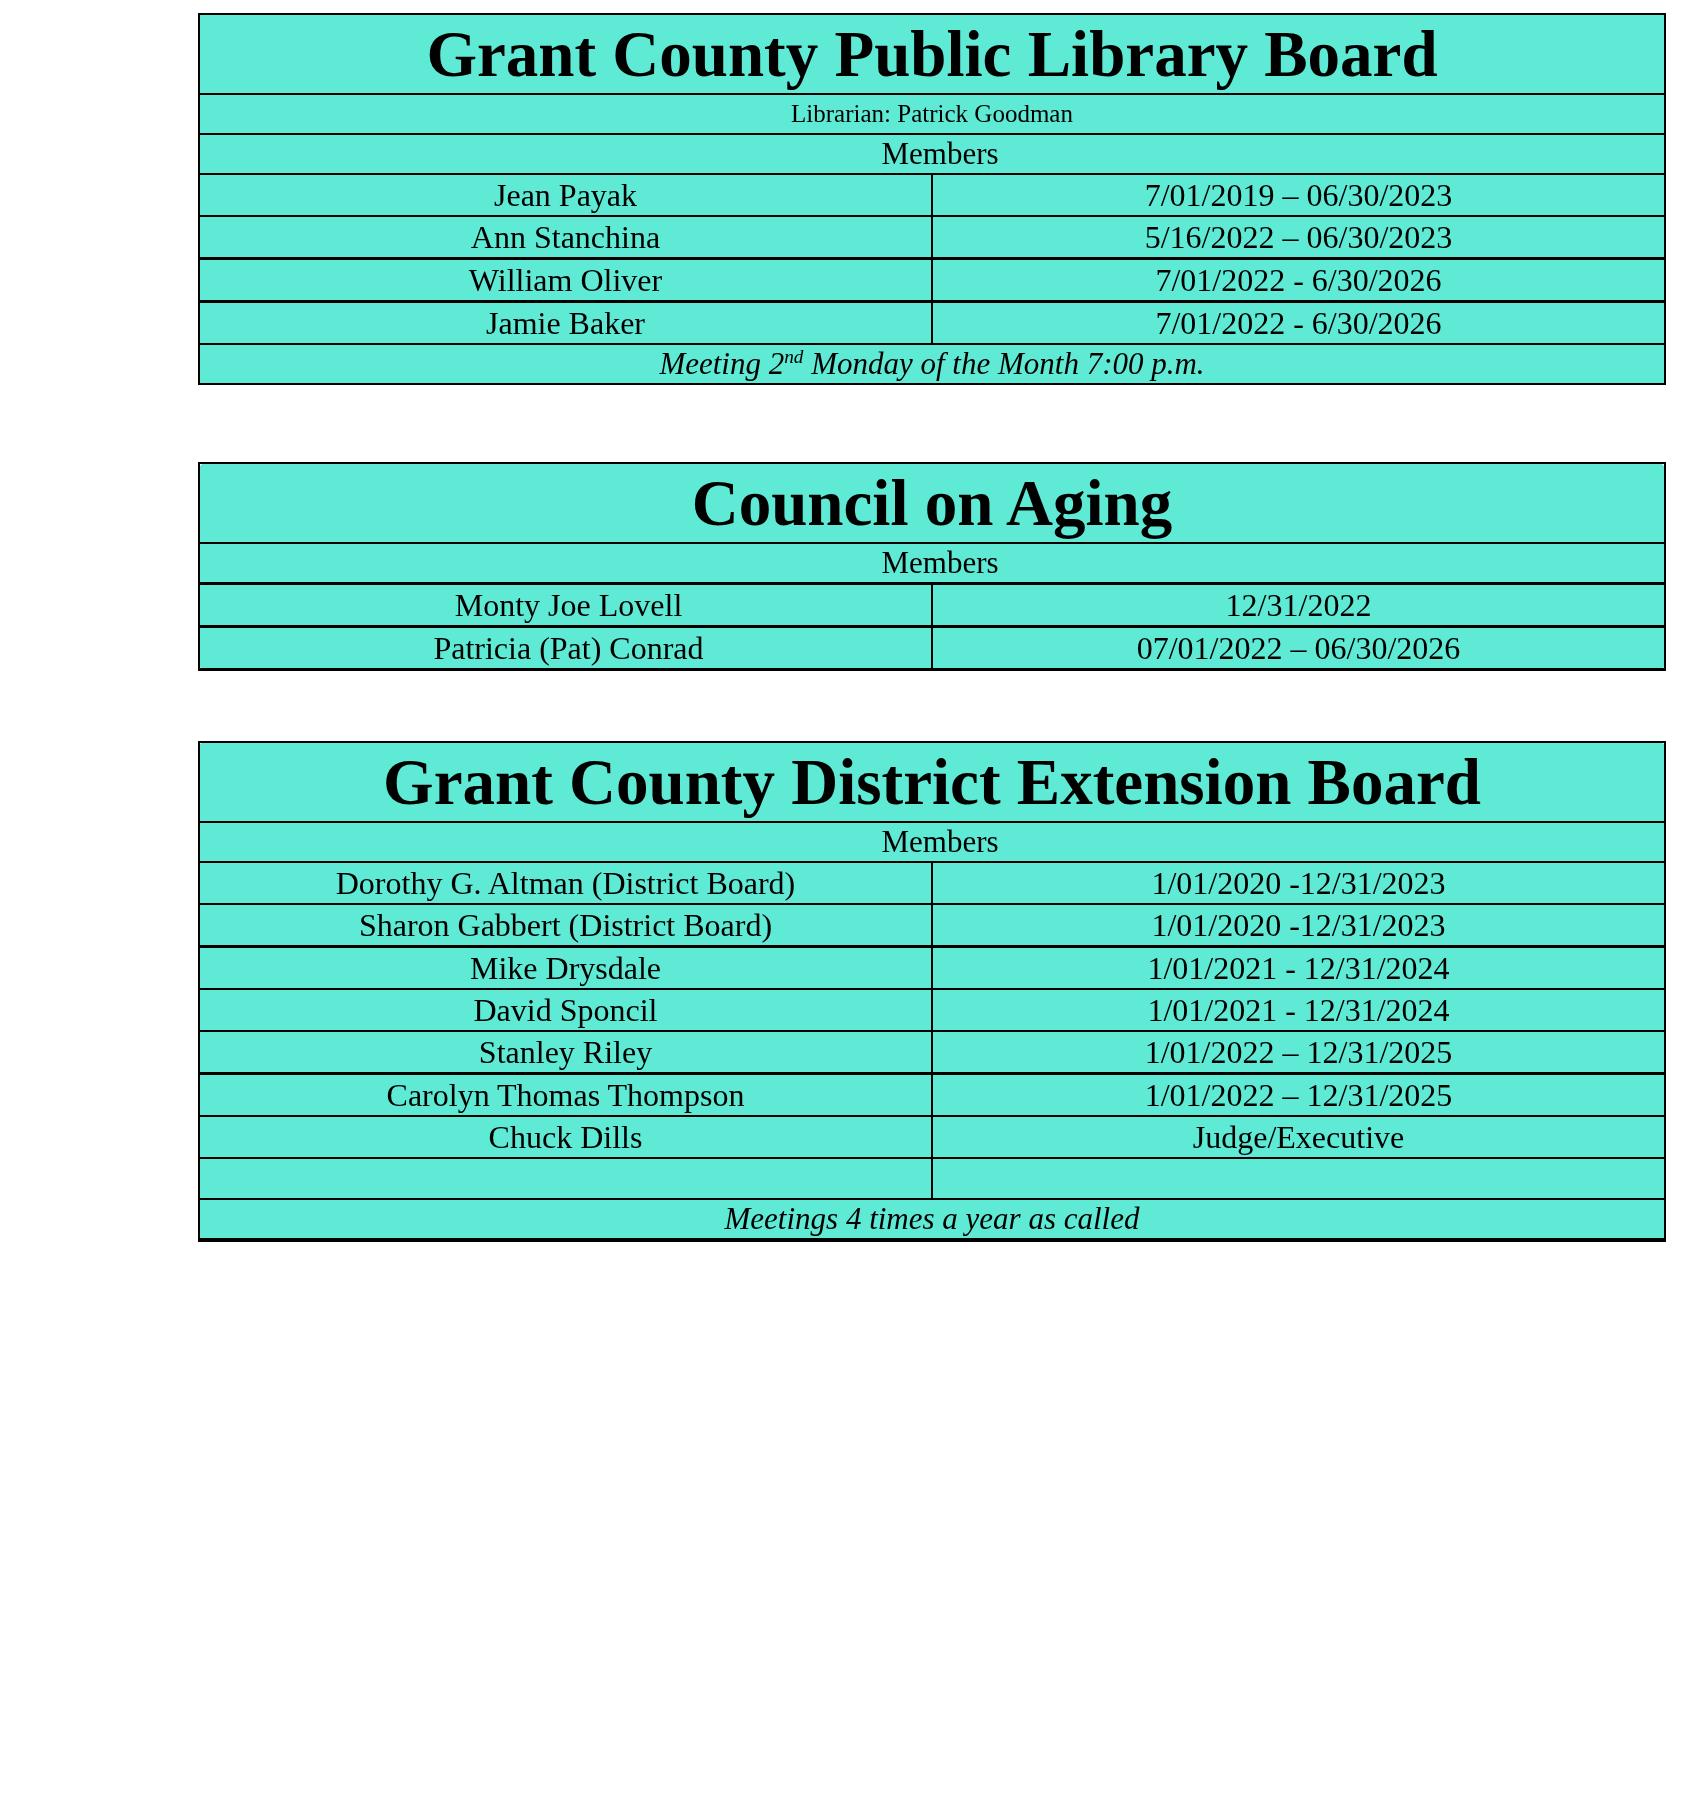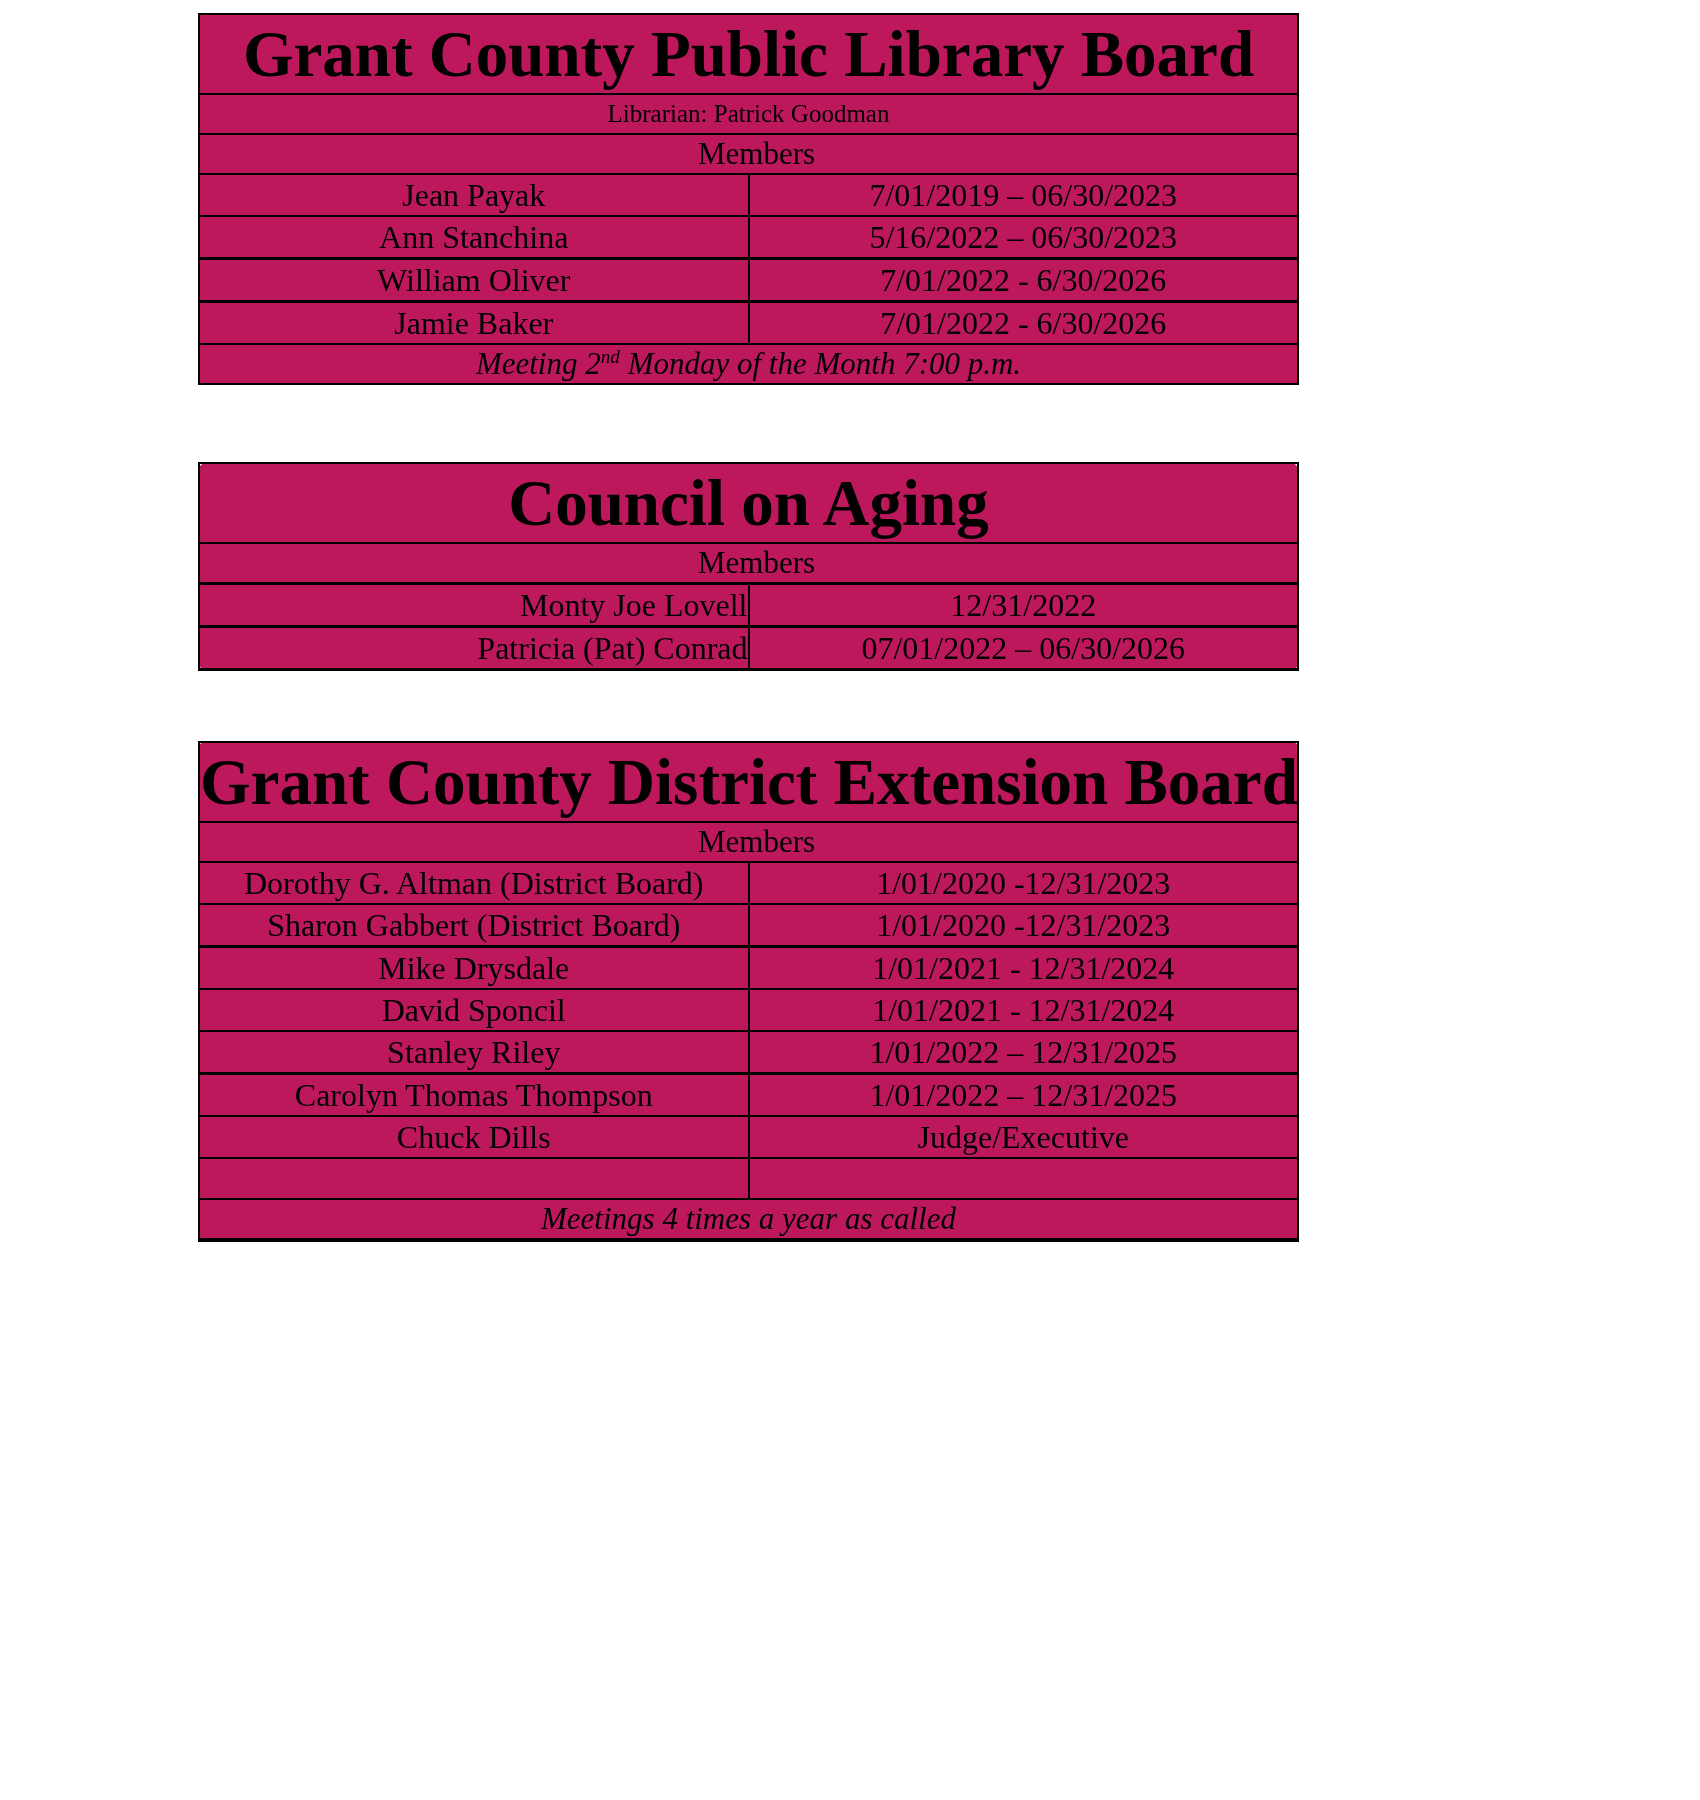--- a/index.html
+++ b/index.html
@@ -16,23 +16,23 @@
   }
   .page {
     position: relative;
     width: 1700px;
     height: 1800px;
     background: #ffffff;
   }
   table.board {
     border-collapse: collapse;
     table-layout: fixed;
-    width: 1101px;
+    width: 1468px;
     margin-left: 198px;
-    background: #be185d;
+    background: #5eead4;
   }
   table.board td {
     border: 2px solid #000000;
     text-align: center;
     vertical-align: middle;
     padding: 0;
     overflow: hidden;
     white-space: nowrap;
   }
   #library-table { margin-top: 13px; }
@@ -63,21 +63,21 @@
   }
   tr.footer-row td {
     font-size: 31px;
     height: 38px;
     font-style: italic;
   }
   tr.thick td { border-bottom-width: 3px; }
   tr.empty-row td { height: 39px; }
 
   #aging-table tr.data-row td.col-name {
-    text-align: right;
+    text-align: center;
     padding-left: 6px;
   }
   #aging-table tr.members-row { border-bottom: 3px solid #000; }
   #aging-table { border-bottom: 3px solid #000; }
   #extension-table { border-bottom: 4px solid #000; }
 
   sup.ordinal {
     vertical-align: super;
     font-size: 0.62em;
     line-height: 0;

